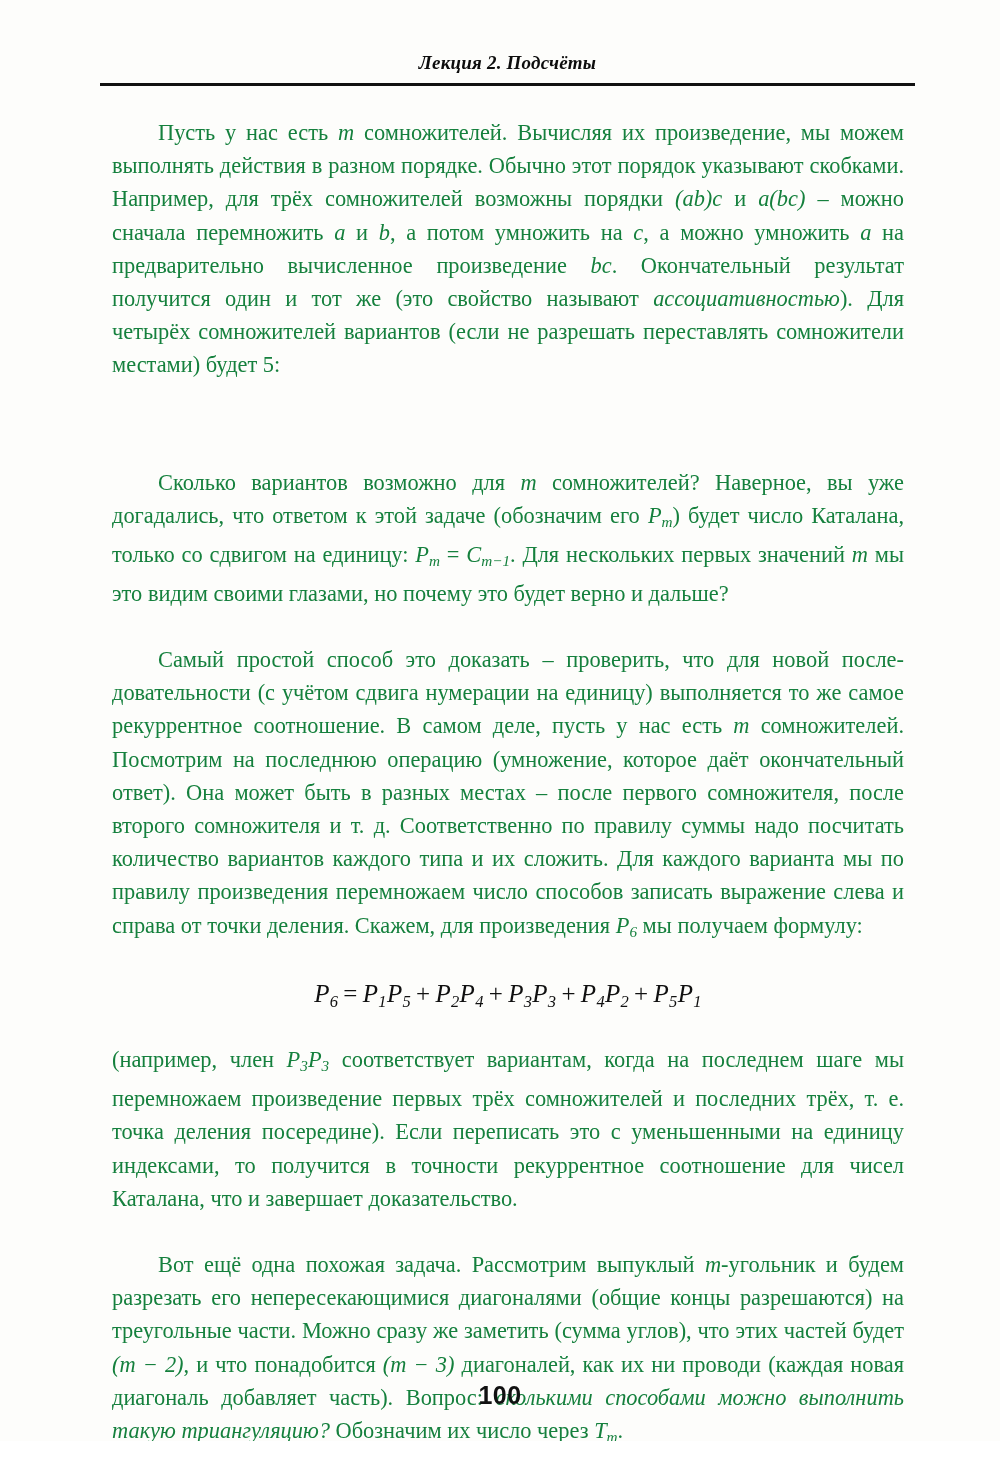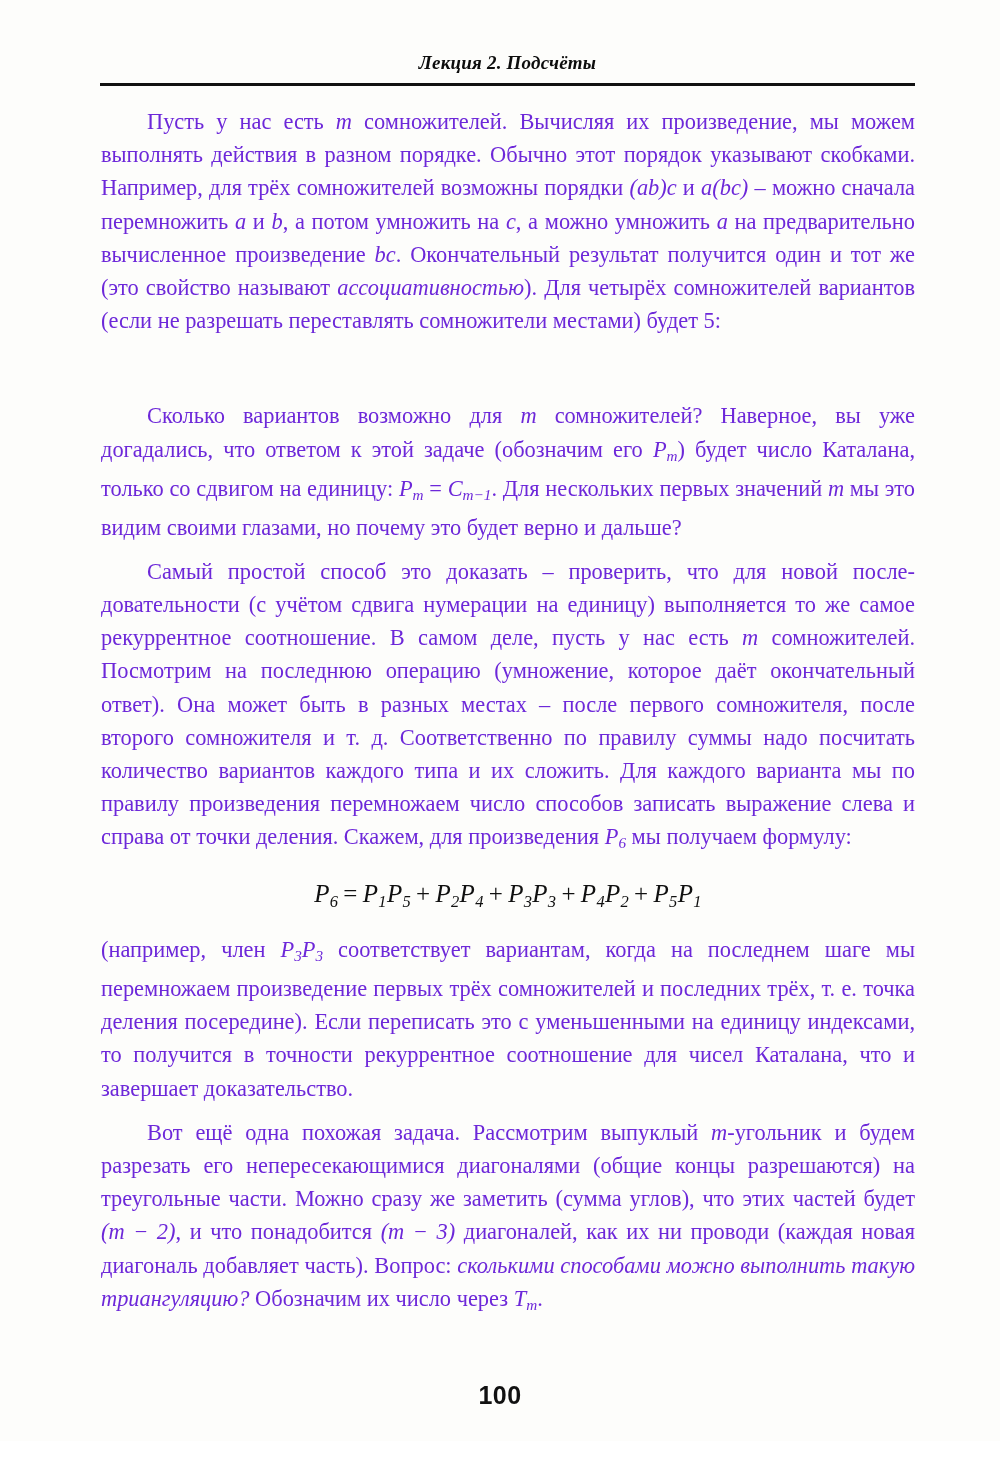--- a/index.html
+++ b/index.html
@@ -40,27 +40,27 @@
   }
 
   
   .body {
     position: absolute;
     top: 104px;
     left: 100px;
     width: 816px;
   }
   p {
-    margin: 1px;
+    margin: 12px;
     font-size: 22.4px;
     line-height: 33.2px;
     text-align: justify;
     text-justify: inter-word;
     hyphens: manual;
-    color: #6d28d9;
+    color: #15803d;
   }
   p.indent { text-indent: 46px; }
   p.noindent { text-indent: 0; }
 
   .gap-sm { height: 9px; }
   .gap-md { height: 20px; }
 
   
   .m {
     font-family: "Liberation Serif", "DejaVu Serif", serif;

